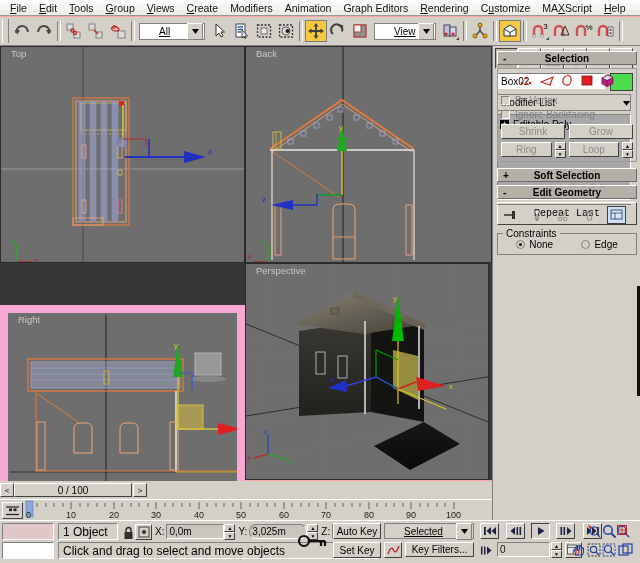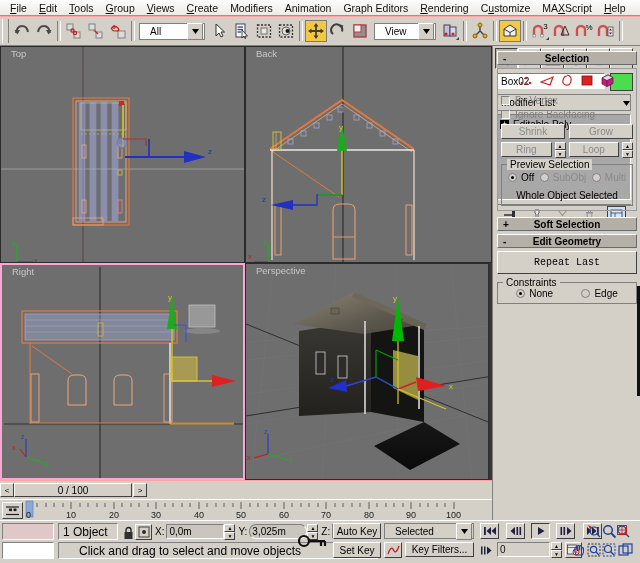--- a/index.html
+++ b/index.html
@@ -19,32 +19,32 @@
            background:#d4d0c8;border-bottom:1px solid #808080;
            display:flex;align-items:center;}
   .tbtn{width:22px;height:22px;margin:0 0px;position:relative;
         display:flex;align-items:center;justify-content:center;box-sizing:border-box;
         border:1px solid transparent;}
   .tbtn.on{background:#f5c842;border:1px solid #7a7a7a;}
   .tsep{width:2px;height:20px;border-left:1px solid #808080;border-right:1px solid #fff;margin:0 2px;}
   .gripper{width:5px;height:24px;border-left:1px solid #fff;border-right:1px solid #808080;margin-left:2px;margin-right:2px;}
   .tdrop{height:17px;border:1px solid #808080;background:#fff;display:flex;align-items:center;
          position:relative;box-sizing:border-box;}
-  .tdrop .txt{padding-left:10px;font-size:10px;color:#000;flex:1;}
+  .tdrop .txt{padding-left:19px;font-size:10px;color:#000;flex:1;text-decoration:underline;}
   .tdrop .arw{width:14px;height:15px;background:#d4d0c8;border:1px solid #fff;
               border-right-color:#808080;border-bottom-color:#808080;
               display:flex;align-items:center;justify-content:center;margin:0 1px 0 0;}
   .cor{position:absolute;right:1px;bottom:1px;width:0;height:0;
        border-left:3px solid transparent;border-bottom:3px solid #404040;}
 
   
   .vp-area{position:absolute;left:0;top:46px;width:492px;height:434px;background:#373737;}
   .vp{position:absolute;background:#6e6e6e;overflow:hidden;box-sizing:border-box;
       border:1px solid #2b2b2b;}
-  .vp.active{border:2px solid #f9a8d4;}
+  .vp.active{border:8px solid #f9a8d4;margin-top:42px;}
   .vplabel{position:absolute;left:10px;top:1px;font-size:9.5px;color:#c8c8c8;
            font-family:"Liberation Sans",sans-serif;z-index:9;}
   .vpsvg{position:absolute;left:0;top:0;}
 
   
   .timeslider{position:absolute;left:0;top:481px;width:492px;height:18px;background:#d4d0c8;}
   .tsbtn{position:absolute;top:2px;width:14px;height:14px;background:#d4d0c8;
          border:1px solid #fff;border-right-color:#404040;border-bottom-color:#404040;
          display:flex;align-items:center;justify-content:center;font-size:8px;box-sizing:border-box;}
   .tsfield{position:absolute;left:14px;top:2px;width:118px;height:14px;background:#d4d0c8;
@@ -788,38 +788,20 @@
             <div>▲</div>
             <div>▼</div>
           </span>
         <div class="btn dim" style="flex:1;">Loop</div>
         <span class="spin">
             <div>▲</div>
             <div>▼</div>
           </span>
       </div>
 
-      <div class="group" style="margin:7px 0 0 0;">
-        <span class="grouptitle">Preview Selection</span>
-        <div style="display:flex;align-items:center;justify-content:space-between;padding:0 2px;">
-          <span style="display:flex;align-items:center;">
-            <span class="rbox on"></span>
-            <span style="color:#000;">Off</span>
-          </span>
-          <span style="display:flex;align-items:center;color:#8a8a8a;">
-            <span class="rbox"></span>
-            <span>SubObj</span>
-          </span>
-          <span style="display:flex;align-items:center;color:#8a8a8a;">
-            <span class="rbox"></span>
-            <span>Multi</span>
-          </span>
-        </div>
-        <div style="text-align:center;margin-top:7px;font-size:10px;">Whole Object Selected</div>
-      </div>
     </div>
 
     <div class="rollhdr" style="margin-top:6px;">
       <span class="pm">+</span>
       <span>Soft Selection</span>
     </div>
 
     <div class="rollhdr" style="margin-top:3px;">
       <span class="pm">-</span>
       <span>Edit Geometry</span>
@@ -877,21 +859,21 @@
       <span style="margin:0 2px 0 3px;">Y:</span>
       <span class="coordfield" style="width:58px;border-radius:7px;">3,025m</span>
       <span class="spin">
           <div>▲</div>
           <div>▼</div>
         </span>
       <span style="margin:0 2px 0 3px;">Z:</span>
       <span class="coordfield" style="width:46px;">2,025m</span>
     </div>
 
-    <div class="sbpanel" style="left:58px;top:21px;width:320px;height:17px;padding-left:20px;">
+    <div class="sbpanel" style="left:58px;top:21px;width:320px;height:17px;padding-left:4px;">
       <span>Click and drag to select and move objects</span>
     </div>
 
     <div style="position:absolute;left:294px;top:2px;width:36px;height:36px;display:flex;align-items:center;justify-content:center;">
       <svg width="30" height="16" viewBox="0 0 30 16">
         <circle cx="7" cy="8" r="5" fill="none" stroke="#101010" stroke-width="2.2"></circle>
         <path d="M12 8 L28 8 M24 8 L24 13 M28 8 L28 13" stroke="#101010" stroke-width="2.2" fill="none"></path>
       </svg>
     </div>
 

